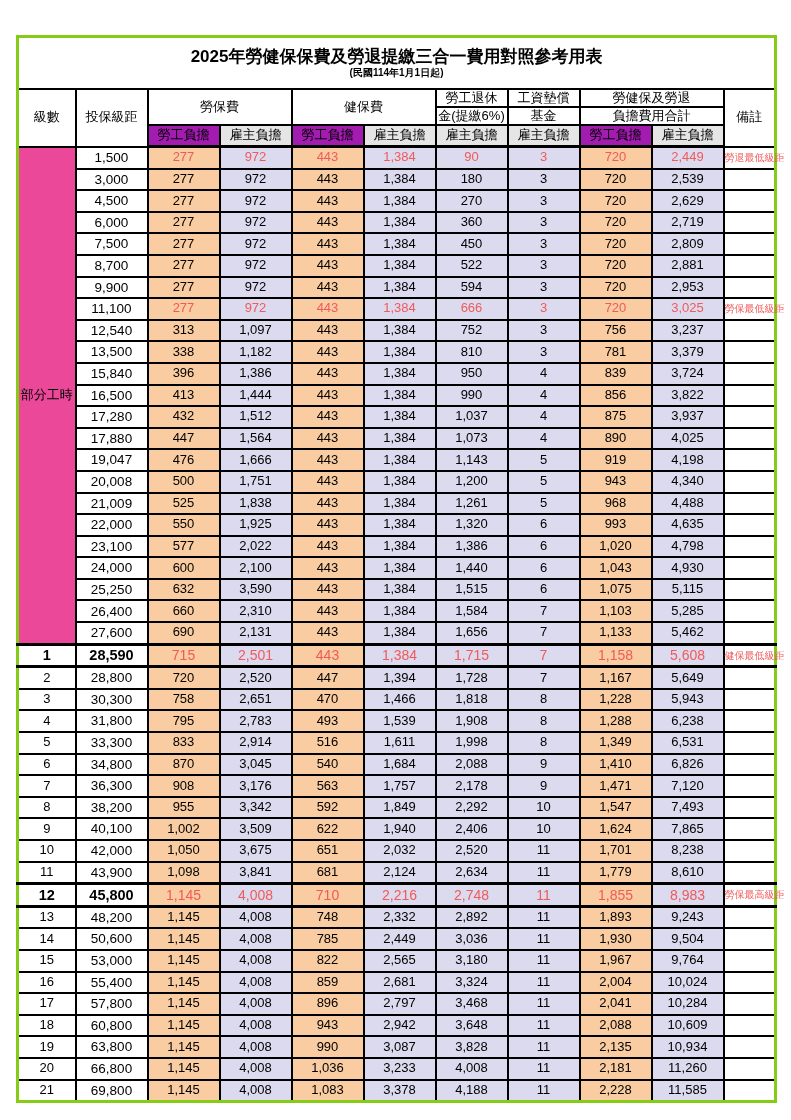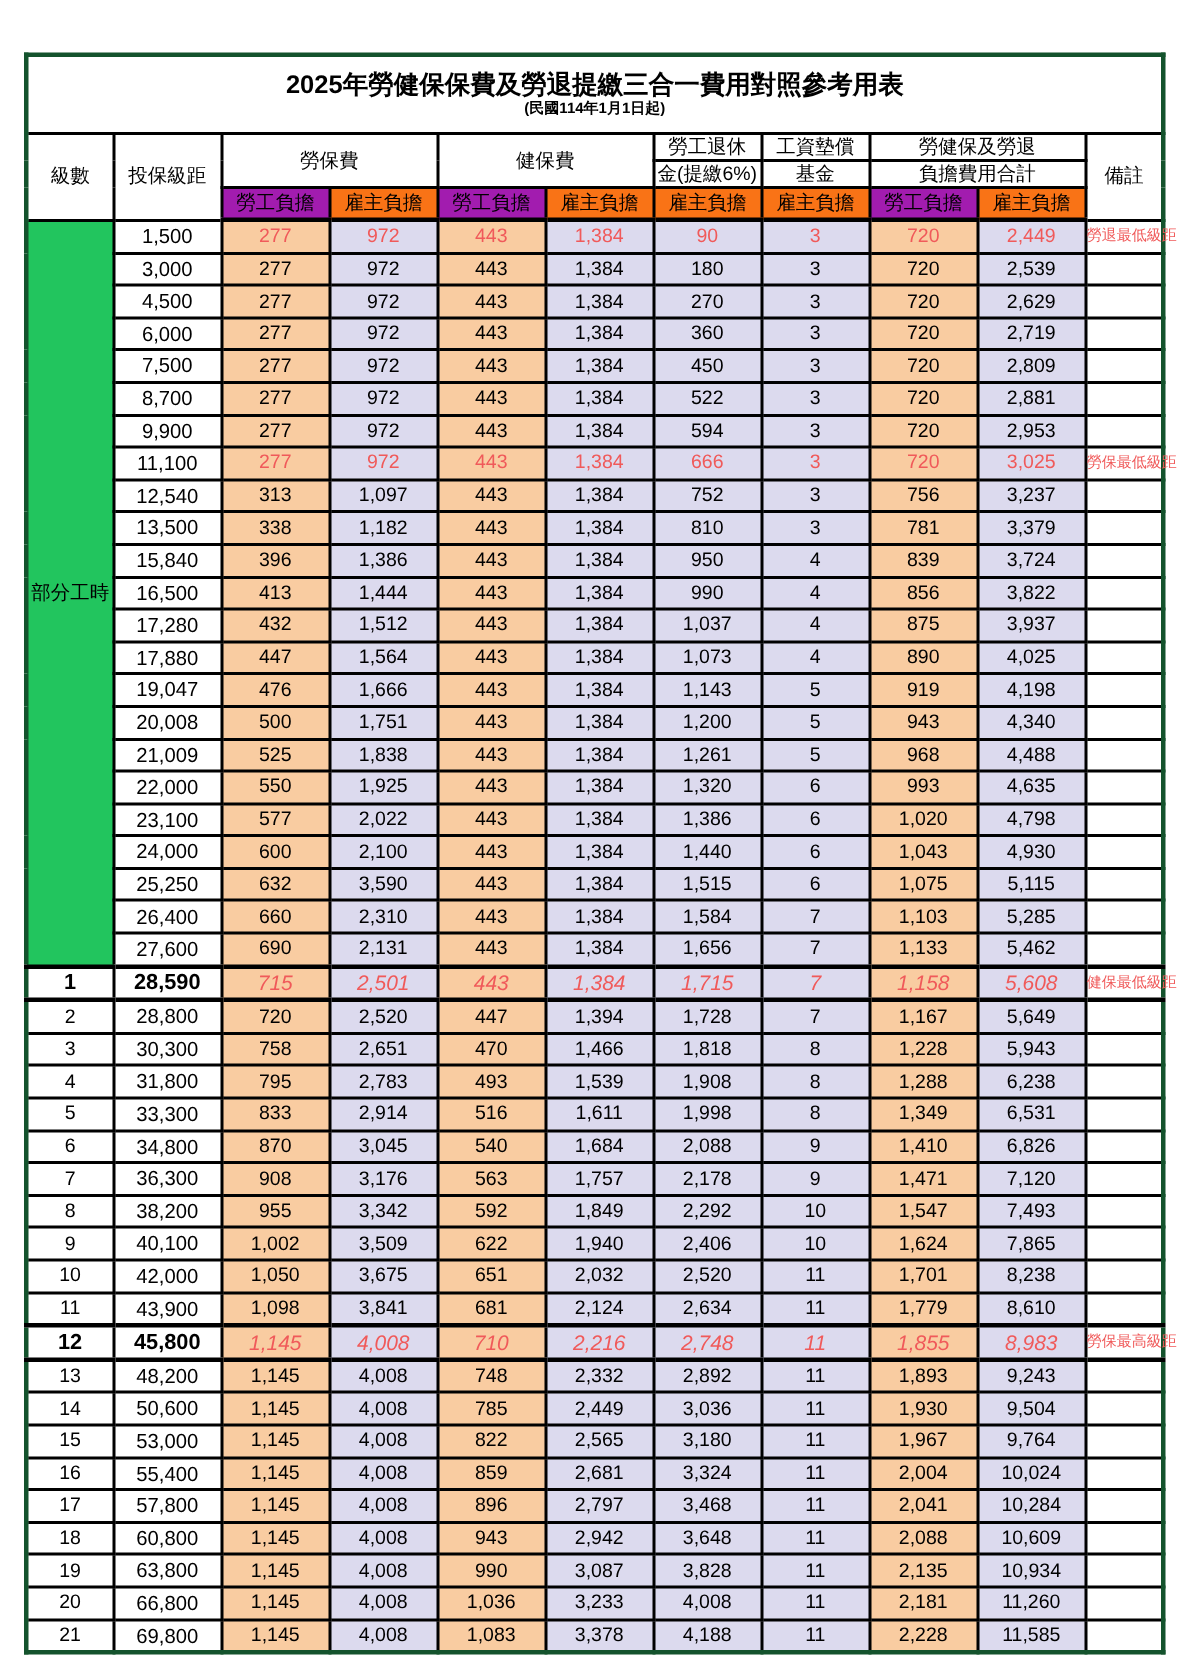--- a/index.html
+++ b/index.html
@@ -1,41 +1,41 @@
 <!DOCTYPE html>
 <html><head>
 <meta charset="utf-8">
 <style>
   html,body{margin:0;padding:0;background:#ffffff;}
   body{width:791px;height:1120px;font-family:"Liberation Sans","DejaVu Sans",sans-serif;color:#000;}
   .wrap{position:absolute;left:16px;top:35px;}
-  table{border-collapse:collapse;table-layout:fixed;width:760px;border:3px solid #14532d;}
+  table{border-collapse:collapse;table-layout:fixed;width:760px;border:3px solid #84cc16;}
   th,td{border:2px solid #000;padding:0;text-align:center;vertical-align:middle;
         font-size:13px;font-weight:normal;line-height:1.15;overflow:visible;white-space:nowrap;}
   
   .title-cell{height:50px;font-weight:bold;}
   .title-line{font-size:17px;font-weight:bold;}
   .subtitle-line{font-size:10px;font-weight:bold;}
   
   thead th{height:16px;}
   thead tr.sub th{height:19px;border-bottom-width:3px;}
   .h-emp{background:#a21caf;}
-  .h-er{background:#f97316;}
+  .h-er{background:#e5e5e5;}
   
   tbody td{height:19.6px;}
   td.emp{background:#F9CCA1;}
   td.er{background:#DCDAEE;}
   td.level{font-size:13px;}
-  td.merged{background:#22c55e;font-size:13px;}
+  td.merged{background:#ec4899;font-size:13px;}
   td.bracket{font-size:13.5px;text-align:center;}
   td.remark{font-size:10px;color:#F05A5A;}
   tr.row-red td.val, tr.row-red td.remark{color:#F05A5A;}
   tr.row-key td{border-top-width:3px;border-bottom-width:3px;}
   tr.row-key td.level, tr.row-key td.bracket{font-weight:bold;font-size:14.5px;}
-  tr.row-key td.val{font-size:14px;font-style:italic;}
+  tr.row-key td.val{font-size:14px;}
 </style>
 </head>
 <body>
 
 <div class="wrap">
   <table>
     <colgroup>
       <col style="width:58px">
         <col style="width:72px">
       <col style="width:72px">

